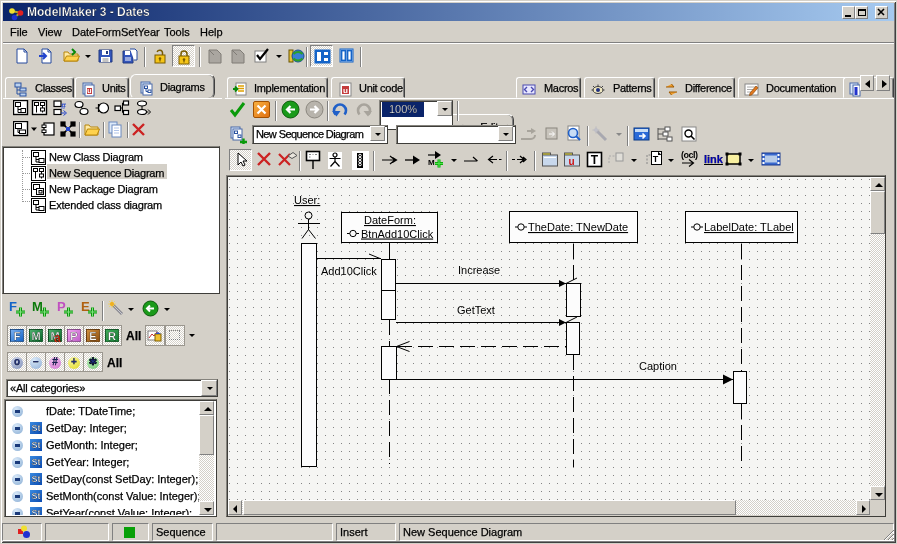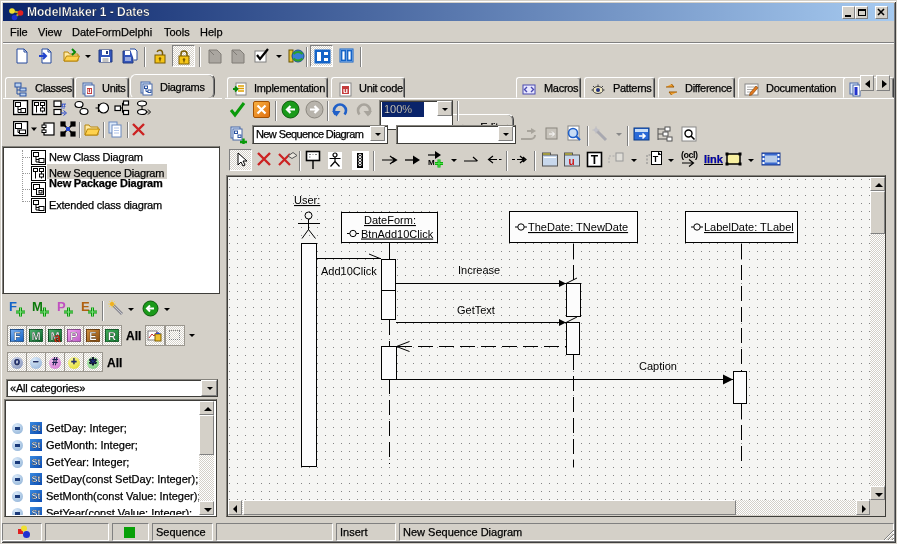--- a/index.html
+++ b/index.html
@@ -39,39 +39,39 @@
 
 <div class="abs" style="left:0;top:0;width:897px;height:544px;border:1px solid #D4D0C8;box-shadow: inset 1px 1px 0 #fff, inset -1px -1px 0 #404040, inset 2px 2px 0 #D4D0C8, inset -2px -2px 0 #808080;"></div>
 
 <div class="abs" style="left:3px;top:3px;width:891px;height:18px;background:linear-gradient(to right,#0A246A,#A6CAF0);">
   <svg class="abs" style="left:5px;top:2px;" width="17" height="16" viewBox="0 0 17 16">
     <path d="M4 6 L13 8 M7 12 L12 8" stroke="#b8a820" stroke-width="2"></path>
     <circle cx="4" cy="6" r="2.8" fill="#f0e030"></circle>
     <circle cx="12.5" cy="8" r="2.8" fill="#e02020"></circle>
     <circle cx="6.5" cy="12.5" r="2.8" fill="#2030d0"></circle>
   </svg>
-  <span style="position:absolute;left:24px;top:2px;color:#fff;font-weight:bold;font-size:12px;letter-spacing:0px;">ModelMaker 1 - Dates</span>
+  <span style="position:absolute;left:24px;top:2px;color:#fff;font-weight:bold;font-size:12px;letter-spacing:0px;">ModelMaker 3 - Dates</span>
   <div class="abs raised" style="left:839px;top:3px;width:13px;height:13px;background:#D4D0C8;">
       <div class="abs" style="left:2px;top:8px;width:6px;height:2px;background:#000;"></div>
     </div>
   <div class="abs raised" style="left:852px;top:3px;width:13px;height:13px;background:#D4D0C8;">
       <div class="abs" style="left:2px;top:2px;width:8px;height:7px;border:1px solid #000;border-top:2px solid #000;"></div>
     </div>
   <div class="abs raised" style="left:872px;top:3px;width:13px;height:13px;background:#D4D0C8;">
     <svg width="11" height="11" style="position:absolute;left:0px;top:0px">
         <path d="M2 2 L8 8 M8 2 L2 8" stroke="#000" stroke-width="1.6"></path>
       </svg>
   </div>
 </div>
 
 <div class="abs" style="left:3px;top:21px;width:891px;height:22px;border-bottom:1px solid #808080;box-shadow:0 1px 0 #fff;">
   <span class="abs" style="left:7px;top:5px;">File</span>
   <span class="abs" style="left:35px;top:5px;">View</span>
   <span class="abs" style="left:69px;top:5px;">DateForm</span>
-  <span class="abs" style="left:118px;top:5px;">Delphi</span>
+  <span class="abs" style="left:118px;top:5px;">SetYear</span>
   <span class="abs" style="left:161px;top:5px;">Tools</span>
   <span class="abs" style="left:197px;top:5px;">Help</span>
 </div>
 
 <div id="maintb" class="abs" style="left:3px;top:44px;width:891px;height:27px;">
   <div class="tbtn" style="left:8px;top:1px;">
       <svg width="16" height="16" viewBox="0 0 16 16">
         <path d="M3 1 h7 l3 3 v11 h-10 z" fill="#fff" stroke="#264a9e"></path>
         <path d="M10 1 v3 h3" fill="none" stroke="#264a9e"></path>
       </svg>
@@ -384,21 +384,21 @@
         <path d="M4.5 5.5 v7 M10.5 5.5 v7" fill="none" stroke="#000"></path>
         <rect x="8.5" y="8" width="4" height="3" fill="#fff" stroke="#000"></rect>
       </svg>
     <span class="abs" style="left:45px;top:19px;letter-spacing:-0.2px;">New Sequence Diagram</span>
     <svg class="abs" style="left:27px;top:34px;" width="15" height="15" viewBox="0 0 15 15">
         <rect x="0.5" y="0.5" width="14" height="14" fill="#fff" stroke="#000"></rect>
         <rect x="2.5" y="2.5" width="6" height="5" fill="none" stroke="#000"></rect>
         <rect x="5.5" y="6.5" width="7" height="6" fill="#fff" stroke="#000"></rect>
         <rect x="8" y="8.5" width="3" height="2.5" fill="none" stroke="#000"></rect>
       </svg>
-    <span class="abs" style="left:45px;top:29px;letter-spacing:-0.2px;font-weight:bold;">New Package Diagram</span>
+    <span class="abs" style="left:45px;top:35px;letter-spacing:-0.2px;">New Package Diagram</span>
     <svg class="abs" style="left:27px;top:50px;" width="15" height="15" viewBox="0 0 15 15">
         <rect x="0.5" y="0.5" width="14" height="14" fill="#fff" stroke="#000"></rect>
         <rect x="2.5" y="2.5" width="5" height="4" fill="none" stroke="#000"></rect>
         <rect x="8" y="8.5" width="5" height="4" fill="none" stroke="#000"></rect>
         <path d="M5 7 v5 h3 M5 9.5 h3" fill="none" stroke="#000"></path>
       </svg>
     <span class="abs" style="left:45px;top:51px;letter-spacing:-0.2px;">Extended class diagram</span>
   </div>
 
   <svg class="abs" style="left:9px;top:299px;" width="95" height="19" viewBox="0 0 95 19">
@@ -496,20 +496,24 @@
 
   <div class="abs sunken2 white" style="left:6px;top:379px;width:212px;height:18px;">
     <span class="abs" style="left:3px;top:2px;letter-spacing:-0.2px;">«All categories»</span>
     <div class="abs raised sb" style="left:194px;top:0px;width:16px;height:16px;">
         <div class="ddarr" style="left:5px;top:6px;"></div>
       </div>
   </div>
 
   <div class="abs sunken2 white" style="left:4px;top:399px;width:213px;height:118px;"></div>
   <div id="mlist" class="abs" style="left:6px;top:401px;width:193px;height:114px;background:#fff;overflow:hidden;">
+    <div class="mli" style="top:3px;">
+        <div class="sph2"></div>
+        <span style="left:40px;">fDate: TDateTime;</span>
+      </div>
     <div class="mli" style="top:20px;">
         <div class="sph2"></div>
         <div class="stb">St</div>
         <span>GetDay: Integer;</span>
       </div>
     <div class="mli" style="top:37px;">
         <div class="sph2"></div>
         <div class="stb">St</div>
         <span>GetMonth: Integer;</span>
       </div>
@@ -566,21 +570,21 @@
     </svg>
   <div class="vsep" style="left:327px;top:101px;"></div>
   <svg class="abs" style="left:331px;top:101px;" width="18" height="17" viewBox="0 0 18 17">
       <path d="M4.5 13.5 a6 6 0 1 1 9 0" fill="none" stroke="#2060c8" stroke-width="2.6"></path>
       <path d="M1 10 l4.5 5.5 4 -5.5 z" fill="#2060c8"></path>
     </svg>
   <svg class="abs" style="left:355px;top:101px;" width="18" height="17" viewBox="0 0 18 17">
       <path d="M4.5 13.5 a6 6 0 1 1 9 0" fill="none" stroke="#a8a49c" stroke-width="2.6"></path>
       <path d="M8.5 10 l4.5 5.5 4 -5.5 z" fill="#a8a49c"></path>
     </svg>
-  <div class="abs sunken2 white" style="left:379px;top:100px;width:74px;height:30px;">
+  <div class="abs sunken2 white" style="left:379px;top:100px;width:74px;height:30px;text-align:center;">
     <div class="abs" style="left:2px;top:1px;width:42px;height:15px;background:#0A246A;color:#fff;padding:1px 2px;">100%</div>
     <div class="abs raised sb" style="left:57px;top:0px;width:15px;height:15px;">
         <div class="ddarr" style="left:4px;top:6px;"></div>
       </div>
   </div>
   <div class="vsep" style="left:457px;top:101px;"></div>
 
   <svg class="abs" style="left:230px;top:126px;" width="18" height="18" viewBox="0 0 18 18">
       <rect x="1" y="1" width="9" height="11" fill="#dce9f8" stroke="#4a6aaa"></rect>
       <rect x="3" y="3" width="9" height="11" fill="#fff" stroke="#4a6aaa"></rect>

